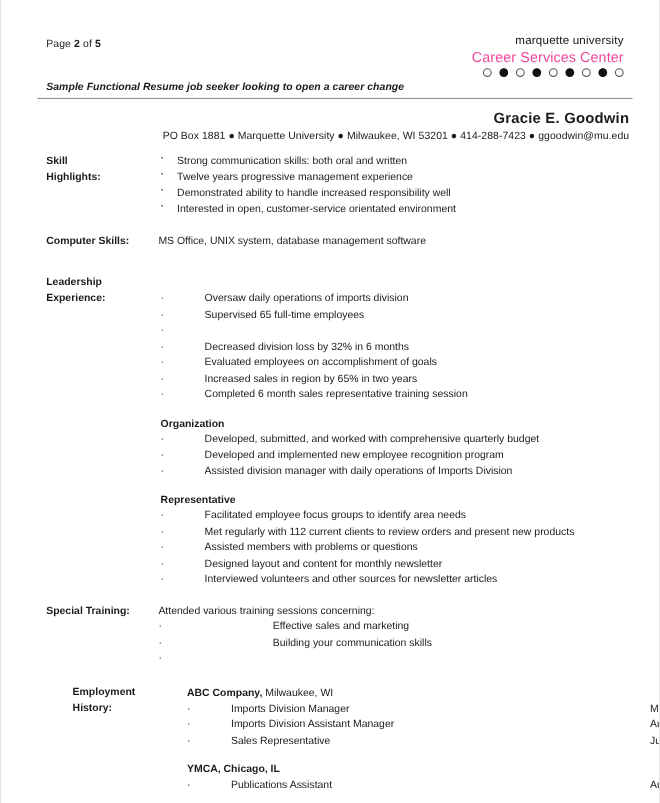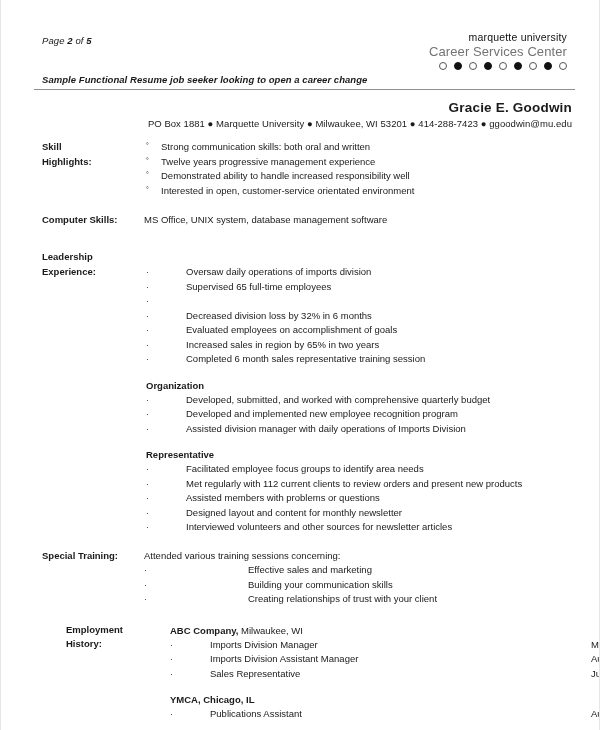--- a/index.html
+++ b/index.html
@@ -23,40 +23,39 @@
   }
 
   
   .page-number {
     position: absolute;
     left: 41px;
     top: 35px;
     font-size: 9.5px;
     letter-spacing: 0.1px;
     white-space: nowrap;
-    font-style: italic;
   }
   .page-number b { font-weight: bold; }
 
   .logo {
     position: absolute;
     right: 32px;
     top: 31px;
     text-align: right;
   }
   .logo-line1 {
     font-size: 10.5px;
     letter-spacing: 0.2px;
     color: #111;
     line-height: 12px;
   }
   .logo-line2 {
     font-size: 13px;
     letter-spacing: 0.1px;
-    color: #737373;
+    color: #ec4899;
     line-height: 15px;
     margin-top: 1px;
   }
   .logo-dots {
     margin-top: 3px;
     display: flex;
     justify-content: flex-end;
     gap: 7px;
   }
   .dot {
@@ -321,21 +320,20 @@
         <div class="row">
           <span class="bul-dot deep">·</span>
           <span class="row-text">Effective sales and marketing</span>
         </div>
         <div class="row">
           <span class="bul-dot deep">·</span>
           <span class="row-text">Building your communication skills</span>
         </div>
         <div class="row">
           <span class="bul-dot deep">·</span>
-          <span class="row-text">Creating relationships of trust with your client</span>
         </div>
       </div>
     </div>
 
     <div class="section posrel" style="margin-top:16px;margin-left:24px;">
       <div class="label two-line" style="top:0px;">
         <div>Employment</div>
         <div>History:</div>
       </div>
       <div class="content">

